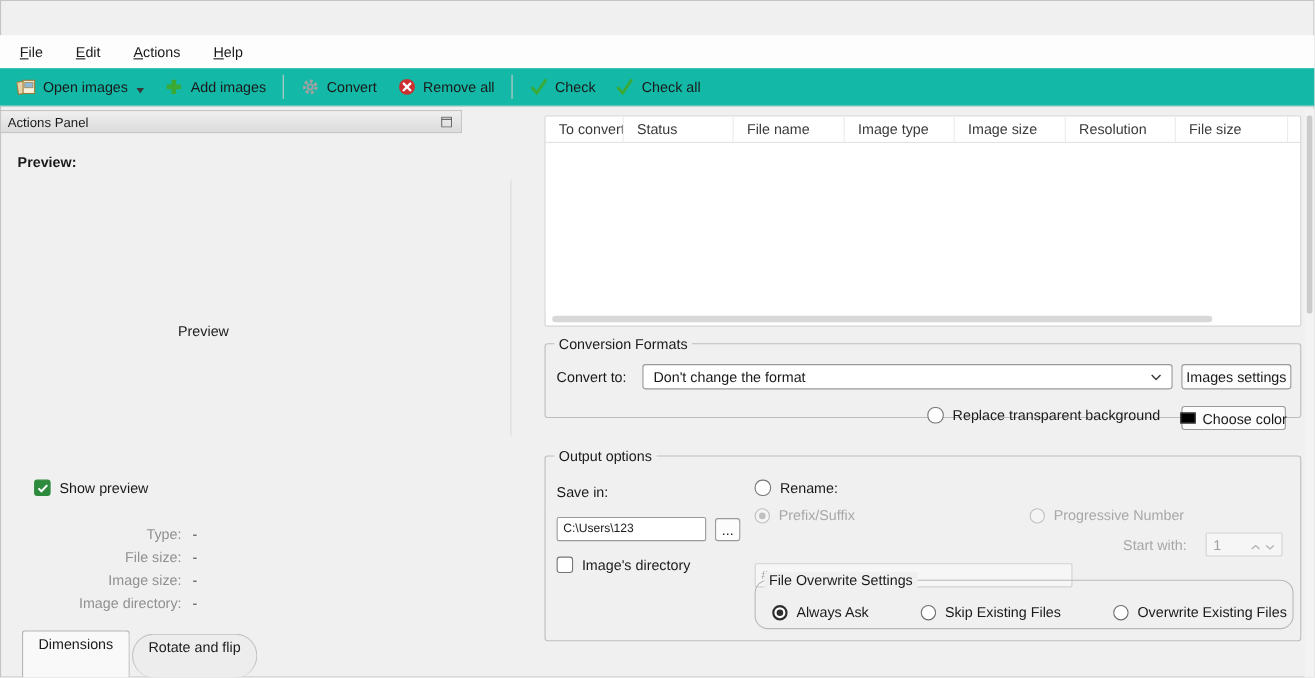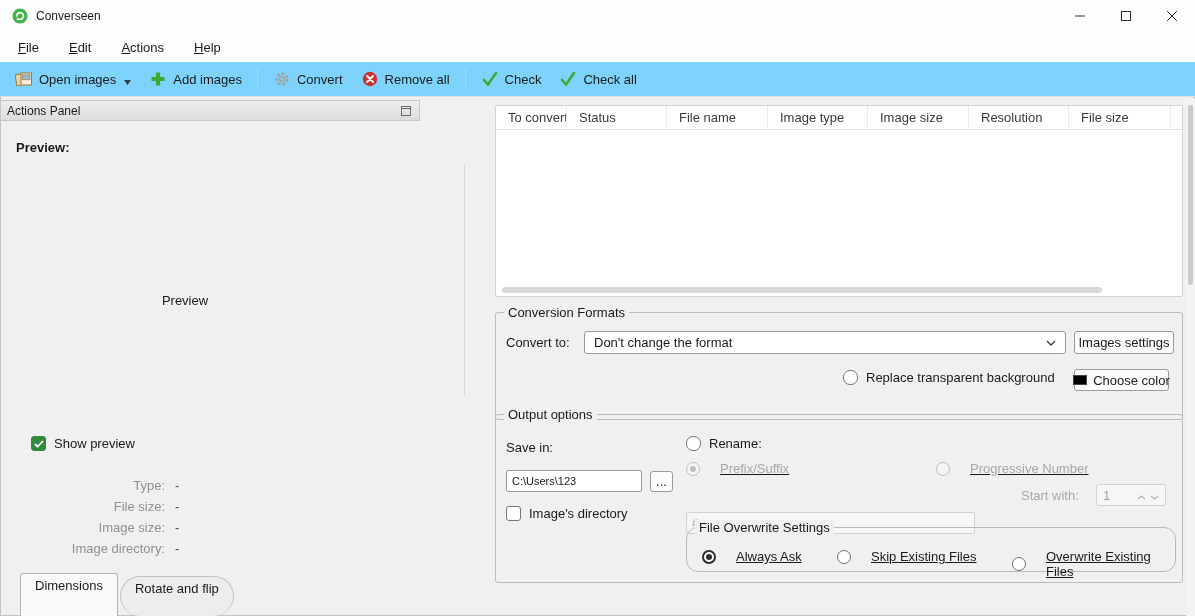--- a/index.html
+++ b/index.html
@@ -13,21 +13,21 @@
   .win-title { margin-left:8px; font-size:12px; color:#1a1a1a; }
   .win-controls { margin-left:auto; display:flex; height:32px; }
   .win-btn { width:46px; height:32px; display:flex; align-items:center; justify-content:center; cursor:default; }
 
   
   .menubar { position:absolute; left:0; top:32px; width:100%; height:30px; background:#fdfdfd; display:flex; align-items:center; padding-left:8px; }
   .menu-item { display:inline-block; padding:5px 10px; margin-right:10px; }
   .menu-item::first-letter { text-decoration:underline; }
 
   
-  .toolbar { position:absolute; left:0; top:62px; width:100%; height:35px; background:#7dd3fc; border-bottom:1px solid #dedede; display:flex; align-items:center; padding-left:6px; }
+  .toolbar { position:absolute; left:0; top:62px; width:100%; height:35px; background:#14b8a6; border-bottom:1px solid #dedede; display:flex; align-items:center; padding-left:6px; }
   .tbtn { display:flex; align-items:center; gap:6px; padding:0 9px; height:28px; border-radius:3px; }
   .ticon { display:inline-flex; width:18px; height:16px; align-items:center; justify-content:center; }
   .menu-arrow { display:inline-flex; margin-left:2px; margin-top:6px; }
   .tsep { width:1px; height:22px; background:#cccccc; margin:0 6px; }
 
   
   .left { position:absolute; left:0; top:100px; width:487px; height:516px; }
   .dock-header { position:absolute; left:0; top:0; width:420px; height:21px; background:linear-gradient(#efefef,#dcdcdc); border:1px solid #c6c6c6; display:flex; align-items:center; padding:0 6px; font-size:12px; }
   .dock-float { margin-left:auto; width:14px; height:14px; display:flex; align-items:center; justify-content:center; }
   .preview-label { position:absolute; left:16px; top:40px; font-weight:bold; }
@@ -54,78 +54,51 @@
   .tbody { position:absolute; left:0; top:24px; right:0; bottom:12px; background:#fff; }
   .hscroll { position:absolute; left:3px; right:3px; bottom:2px; height:8px; }
   .hthumb { position:absolute; left:3px; top:1px; width:600px; height:6px; background:#d8d8d8; border-radius:3px; }
 
   .vscroll { position:absolute; left:1186px; top:99px; width:9px; height:517px; background:#f3f3f3; }
   .vthumb { position:absolute; left:2px; top:6px; width:5px; height:180px; background:#cbcbcb; border-radius:2px; }
 
   
   .gb { position:absolute; border:1px solid #bdbdbd; border-radius:3px; }
   .gb-title { position:absolute; top:-8px; left:8px; background:#f0f0f0; padding:0 4px; white-space:nowrap; }
-  .gb-formats { left:0; top:207px; width:688px; height:108px;padding-left:16px; }
+  .gb-formats { left:0; top:207px; width:688px; height:68px;padding-left:16px; }
   .gb-output  { left:0; top:309px; width:688px; height:169px; }
   .gb-overwrite { left:190px; top:112px; width:490px; height:45px; border-color:#b9b9b9;border-radius:12px; }
 
   .field-label { position:absolute; white-space:nowrap; }
   .combo { position:absolute; left:88px; top:18px; width:482px; height:23px; background:#fff; border:1px solid #999; border-radius:3px; display:flex; align-items:center; padding:0 9px; }
   .combo .chev { margin-left:auto; display:inline-flex; }
   .btn { position:absolute; display:flex; align-items:center; justify-content:center; gap:6px; background:#fcfcfc; border:1px solid #9a9a9a; border-radius:3px; white-space:nowrap; }
   .swatch { width:14px; height:10px; background:#000; border:1px solid #444; flex:none; }
 
   .tinput { position:absolute; background:#fff; border:1px solid #9a9a9a; border-radius:2px; font-size:11px; font-family:inherit; padding:0 5px; color:#1a1a1a; outline:none; }
   .tinput.disabled { background:#f6f6f6; border-color:#d2d2d2; color:#a0a0a0; }
 
   .spin { position:absolute; left:600px; top:69px; width:70px; height:22px; background:#f6f6f6; border:1px solid #d2d2d2; border-radius:2px; display:flex; align-items:center; padding:0 6px; color:#a0a0a0; }
   .spin-arrows { margin-left:auto; display:flex; gap:4px; align-items:center; }
 
-  .radio { display:inline-flex; align-items:center; gap:20px; position:absolute;text-decoration:underline; }
+  .radio { display:inline-flex; align-items:center; gap:8px; position:absolute; }
   .rdot { width:14px; height:14px; border:1px solid #6e6e6e; border-radius:50%; background:#fff; position:relative; flex:none; }
   .radio.selected .rdot { border:2px solid #2e2e2e; }
   .radio.selected .rdot::after { content:""; position:absolute; inset:2px; border-radius:50%; background:#2e2e2e; }
   .radio.disabled .rdot { border-color:#bfbfbf; background:#f4f4f4; }
   .radio.disabled.selected .rdot { border:1px solid #bfbfbf; }
   .radio.disabled.selected .rdot::after { inset:3px; background:#bfbfbf; }
   .radio.disabled .rlabel { color:#a8a8a8; }
   .dis-label { color:#a8a8a8; }
 </style>
 </head>
 <body>
 
 <div class="window">
 
-  <div class="titlebar">
-    <span class="app-icon">
-      <svg width="16" height="16" viewBox="0 0 16 16">
-        <circle cx="8" cy="8" r="7.5" fill="#43b04a"></circle>
-        <path d="M4.7 8a3.4 3.4 0 1 1 1.3 2.7" fill="none" stroke="#fff" stroke-width="1.7" stroke-linecap="round"></path>
-        <path d="M4.1 11.8 L6.2 10.4 L6.4 12.6 Z" fill="#fff"></path>
-      </svg>
-    </span>
-    <span class="win-title">Converseen</span>
-    <div class="win-controls">
-      <div class="win-btn">
-        <svg width="10" height="10">
-            <line x1="0" y1="5" x2="10" y2="5" stroke="#333" stroke-width="1"></line>
-          </svg>
-      </div>
-      <div class="win-btn">
-        <svg width="10" height="10">
-            <rect x="0.5" y="0.5" width="9" height="9" fill="none" stroke="#333" stroke-width="1"></rect>
-          </svg>
-      </div>
-      <div class="win-btn">
-        <svg width="10" height="10">
-            <path d="M0 0 L10 10 M10 0 L0 10" stroke="#333" stroke-width="1"></path>
-          </svg>
-      </div>
-    </div>
-  </div>
 
   <div class="menubar">
     <span class="menu-item">File</span>
     <span class="menu-item">Edit</span>
     <span class="menu-item">Actions</span>
     <span class="menu-item">Help</span>
   </div>
 
   <div class="toolbar">
     <div class="tbtn">

